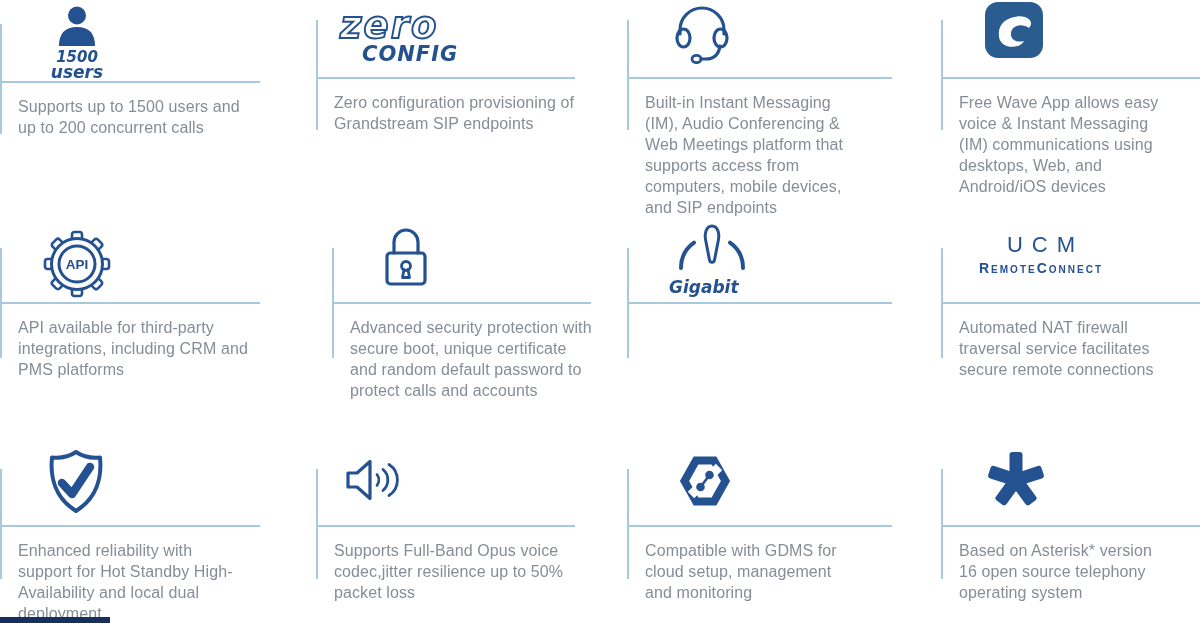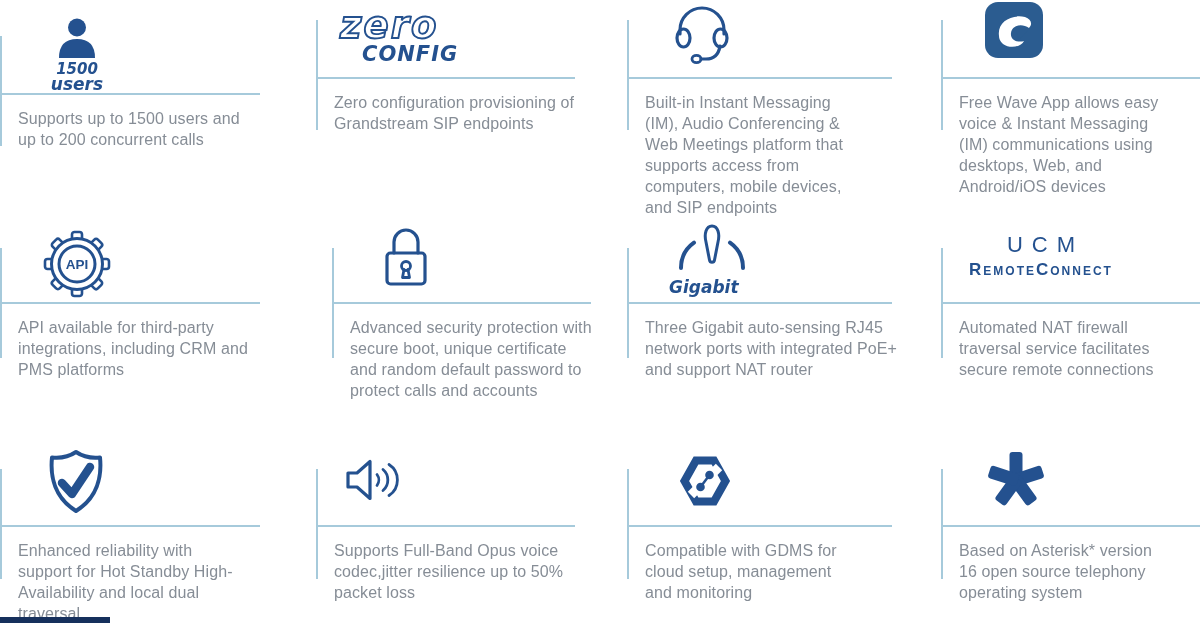--- a/index.html
+++ b/index.html
@@ -39,29 +39,29 @@
   
   .users-num{font:italic 700 15px "DejaVu Sans",sans-serif;color:var(--icon-blue);line-height:.95;}
   .users-word{font:italic 800 17px "DejaVu Sans",sans-serif;color:var(--icon-blue);line-height:1;}
   .zero-t{font-family:"DejaVu Sans",sans-serif;font-style:italic;font-weight:bold;font-size:37px;
           fill:#fff;stroke:var(--icon-blue);stroke-width:1.9;letter-spacing:2px;}
   .config-t{font-family:"DejaVu Sans",sans-serif;font-style:italic;font-weight:bold;font-size:21px;
           fill:var(--icon-blue);letter-spacing:1px;}
   .api-t{font-family:"Liberation Sans",sans-serif;font-weight:bold;font-size:13.5px;fill:var(--icon-blue);}
   .gig-label{font:italic 800 17px "DejaVu Sans",sans-serif;color:var(--icon-blue);margin-top:3px;}
   .ucm-t{font-size:22px;letter-spacing:9px;padding-left:9px;color:var(--icon-blue);font-weight:500;}
-  .rc-t{font-variant:small-caps;font-size:17px;letter-spacing:2px;font-weight:600;color:var(--icon-blue);margin-top:2px;}
+  .rc-t{font-variant:small-caps;font-size:14px;letter-spacing:2px;font-weight:600;color:var(--icon-blue);margin-top:2px;}
   .bottom-bar{position:absolute;left:0;top:617px;width:110px;height:6px;background:var(--bar-navy);}
 </style>
 </head>
 <body>
 
 <div class="board">
 
-  <div class="cell" style="left:0;top:16px;width:300px;height:212px">
+  <div class="cell" style="left:0;top:4px;width:300px;height:212px">
     <span class="vline" style="top:20px"></span>
     <div class="icon-zone" style="height:77px">
       <div class="icon-wrap" style="left:46px;top:2px;width:62px;text-align:center">
         <svg width="44" height="40" viewBox="0 0 44 40">
           <circle class="fl" cx="22" cy="9.5" r="9"></circle>
           <path class="fl" d="M4,40 Q4,21 22,21 Q40,21 40,40 Z"></path>
         </svg>
         <div class="users-num">1500</div>
         <div class="users-word">users</div>
       </div>
@@ -163,21 +163,20 @@
       <div class="icon-wrap" style="left:42px;top:10px;width:86px">
         <svg width="86" height="48" viewBox="0 0 86 48">
           <path class="stk" style="stroke-width:4" d="M12,46 A31,31 0 0 1 25,20.6"></path>
           <path class="stk" style="stroke-width:4" d="M61,20.6 A31,31 0 0 1 74,46"></path>
           <path class="stk" style="stroke-width:3;fill:#fff" d="M43,4 C49,4 51,12 49,20 L45.5,38 C45,41 41,41 40.5,38 L37,20 C35,12 37,4 43,4 Z"></path>
         </svg>
         <div class="gig-label">Gigabit</div>
       </div>
     </div>
     <div class="divider" style="width:265px"></div>
-    <p class="desc" style="max-width:252px">Three Gigabit auto-sensing RJ45 network ports with integrated PoE+ and support NAT router</p>
   </div>
 
   <div class="cell" style="left:941px;top:212px;width:283px;height:223px">
     <span class="vline" style="top:36px"></span>
     <div class="icon-zone" style="height:90px">
       <div class="icon-wrap" style="left:10px;top:20px;width:180px;text-align:center">
         <div class="ucm-t">UCM</div>
         <div class="rc-t">RemoteConnect</div>
       </div>
     </div>
@@ -189,21 +188,21 @@
     <span class="vline" style="top:34px"></span>
     <div class="icon-zone" style="height:90px">
       <div class="icon-wrap" style="left:45px;top:14px">
         <svg width="62" height="66" viewBox="0 0 62 66">
           <path class="stk" style="stroke-width:4" d="M31,3 C37,7 46,9.5 55,8.5 C57,28 52,49 31,62 C10,49 5,28 7,8.5 C16,9.5 25,7 31,3 Z"></path>
           <path class="check" d="M17,34 L27,45 L45,18"></path>
         </svg>
       </div>
     </div>
     <div class="divider" style="width:260px"></div>
-    <p class="desc" style="max-width:230px">Enhanced reliability with support for Hot Standby High-Availability and local dual traversal</p>
+    <p class="desc" style="max-width:230px">Enhanced reliability with support for Hot Standby High-Availability and local dual deployment</p>
   </div>
 
   <div class="cell" style="left:316px;top:435px;width:300px;height:188px">
     <span class="vline" style="top:34px"></span>
     <div class="icon-zone" style="height:90px">
       <div class="icon-wrap" style="left:26px;top:18px">
         <svg width="68" height="54" viewBox="0 0 68 54">
           <path class="stk" d="M6,20 H15 L28,8.5 V45.5 L15,34 H6 Z"></path>
           <path class="stk" style="stroke-width:2.8" d="M35,21.5 A7.5,8.5 0 0 1 35,32.5"></path>
           <path class="stk" style="stroke-width:2.8" d="M41,16.5 A13,13.5 0 0 1 41,37.5"></path>

